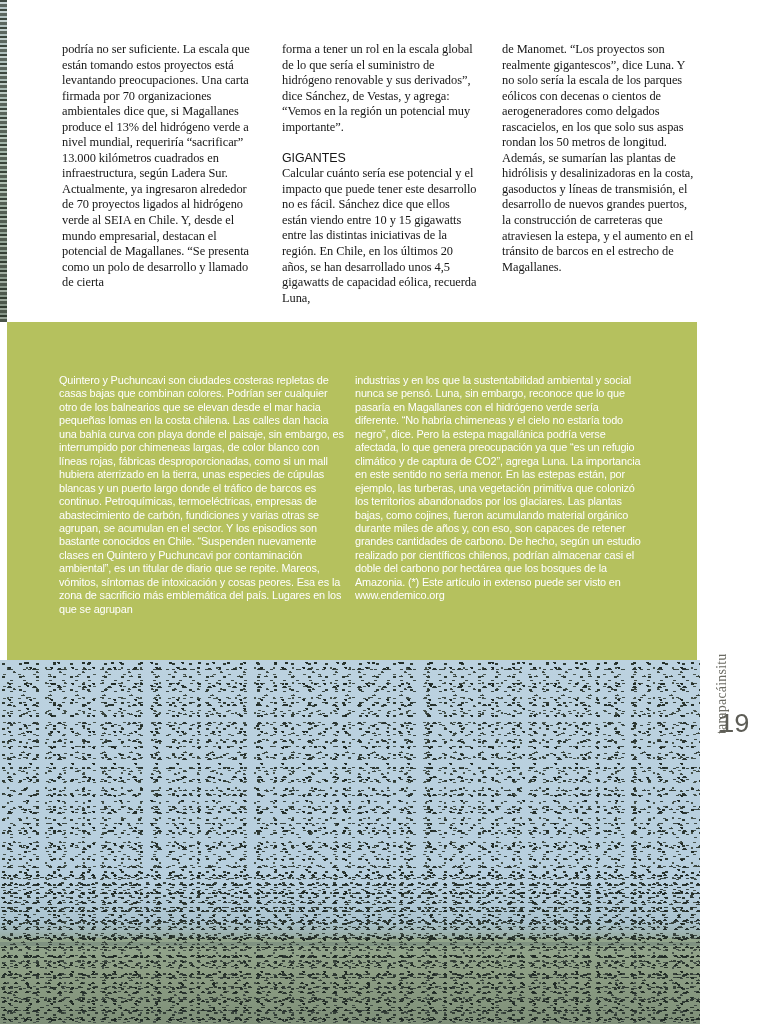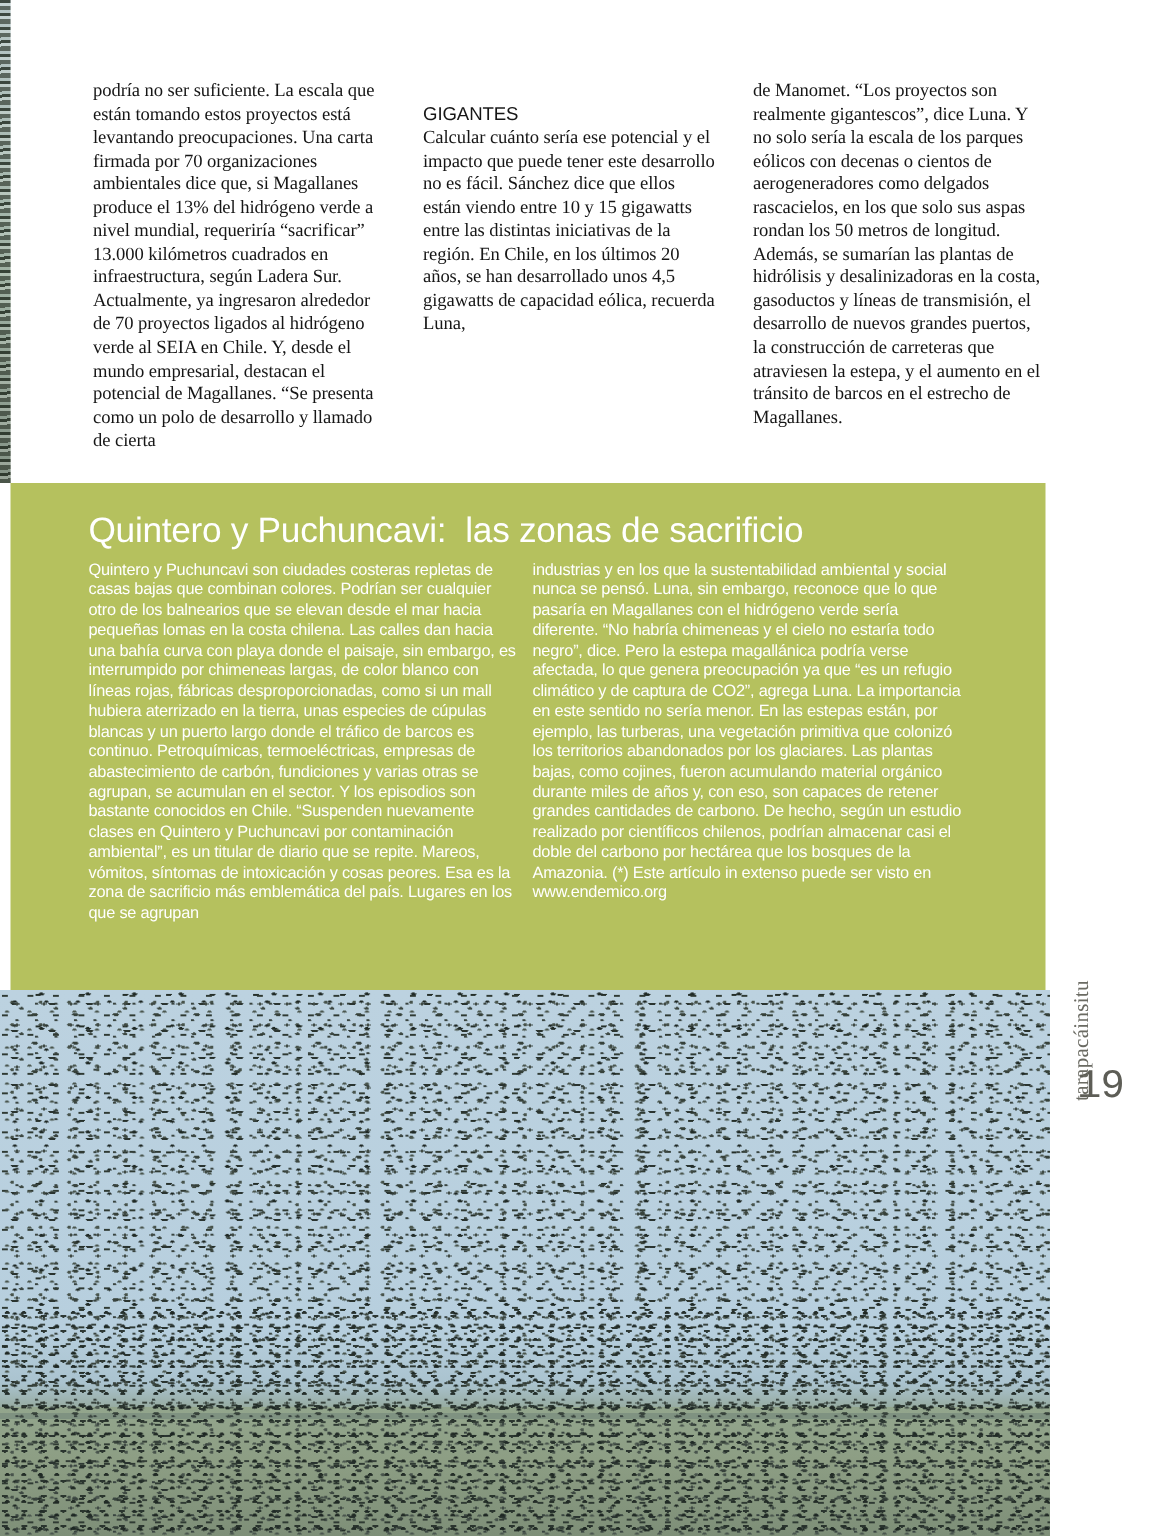--- a/index.html
+++ b/index.html
@@ -25,21 +25,21 @@
     background:
       repeating-linear-gradient(178deg, rgba(40,50,40,.85) 0 2px, rgba(210,220,215,.5) 2px 4px,
                                 rgba(70,80,70,.8) 4px 7px, rgba(180,195,190,.45) 7px 9px),
       linear-gradient(#b9c9cf, #8fa58f 55%, #5d6b58);
   }
 
   
   .article {
     position: absolute;
     left: 62px;
-    top: 53px;
+    top: 42px;
     width: 636px;
     display: flex;
     gap: 24px;
   }
   .col {
     width: 196px;
   }
   .col p {
     margin: 0;
     font-size: 12.4px;
@@ -203,32 +203,32 @@
 
 <div class="bleed-strip"></div>
 
 <div class="article">
 
   <div class="col">
     <p>podría no ser suficiente. La escala que están tomando estos proyectos está levantando preocupaciones. Una carta firmada por 70 organizaciones ambientales dice que, si Magallanes produce el 13% del hidrógeno verde a nivel mundial, requeriría “sacrificar” 13.000 kilómetros cuadrados en infraestructura, según Ladera Sur. Actualmente, ya ingresaron alrededor de 70 proyectos ligados al hidrógeno verde al SEIA en Chile. Y, desde el mundo empresarial, destacan el potencial de Magallanes. “Se presenta como un polo de desarrollo y llamado de cierta</p>
   </div>
 
   <div class="col">
+    <p>forma a tener un rol en la escala global de lo que sería el suministro de hidrógeno renovable y sus derivados”, dice Sánchez, de Vestas, y agrega: “Vemos en la región un potencial muy importante”.</p>
     <p class="subhead">GIGANTES</p>
     <p>Calcular cuánto sería ese potencial y el impacto que puede tener este desarrollo no es fácil. Sánchez dice que ellos están viendo entre 10 y 15 gigawatts entre las distintas iniciativas de la región. En Chile, en los últimos 20 años, se han desarrollado unos 4,5 gigawatts de capacidad eólica, recuerda Luna,</p>
   </div>
 
   <div class="col">
     <p>de Manomet. “Los proyectos son realmente gigantescos”, dice Luna. Y no solo sería la escala de los parques eólicos con decenas o cientos de aerogeneradores como delgados rascacielos, en los que solo sus aspas rondan los 50 metros de longitud. Además, se sumarían las plantas de hidrólisis y desalinizadoras en la costa, gasoductos y líneas de transmisión, el desarrollo de nuevos grandes puertos, la construcción de carreteras que atraviesen la estepa, y el aumento en el tránsito de barcos en el estrecho de Magallanes.</p>
   </div>
 
 </div>
 
 <div class="green-box">
-  <div class="green-title">Quintero y Puchuncavi:  las zonas de sacrificio</div>
   <div class="green-cols">
     <div class="green-col">
       <p>Quintero y Puchuncavi son ciudades costeras repletas de casas bajas que combinan colores. Podrían ser cualquier otro de los balnearios que se elevan desde el mar hacia pequeñas lomas en la costa chilena. Las calles dan hacia una bahía curva con playa donde el paisaje, sin embargo, es interrumpido por chimeneas largas, de color blanco con líneas rojas, fábricas desproporcionadas, como si un mall hubiera aterrizado en la tierra, unas especies de cúpulas blancas y un puerto largo donde el tráfico de barcos es continuo. Petroquímicas, termoeléctricas, empresas de abastecimiento de carbón, fundiciones y varias otras se agrupan, se acumulan en el sector. Y los episodios son bastante conocidos en Chile. “Suspenden nuevamente clases en Quintero y Puchuncavi por contaminación ambiental”, es un titular de diario que se repite. Mareos, vómitos, síntomas de intoxicación y cosas peores. Esa es la zona de sacrificio más emblemática del país. Lugares en los que se agrupan</p>
     </div>
     <div class="green-col">
       <p>industrias y en los que la sustentabilidad ambiental y social nunca se pensó.
 Luna, sin embargo, reconoce que lo que pasaría en Magallanes con el hidrógeno verde sería diferente. “No habría chimeneas y el cielo no estaría todo negro”, dice. Pero la estepa magallánica podría verse afectada, lo que genera preocupación ya que “es un refugio climático y de captura de CO2”, agrega Luna. La importancia en este sentido no sería menor. En las estepas están, por ejemplo, las turberas, una vegetación primitiva que colonizó los territorios abandonados por los glaciares. Las plantas bajas, como cojines, fueron acumulando material orgánico durante miles de años y, con eso, son capaces de retener grandes cantidades de carbono. De hecho, según un estudio realizado por científicos chilenos, podrían almacenar casi el doble del carbono por hectárea que los bosques de la Amazonia. (*) Este artículo in extenso puede ser visto en www.endemico.org</p>
     </div>
   </div>
 </div>

